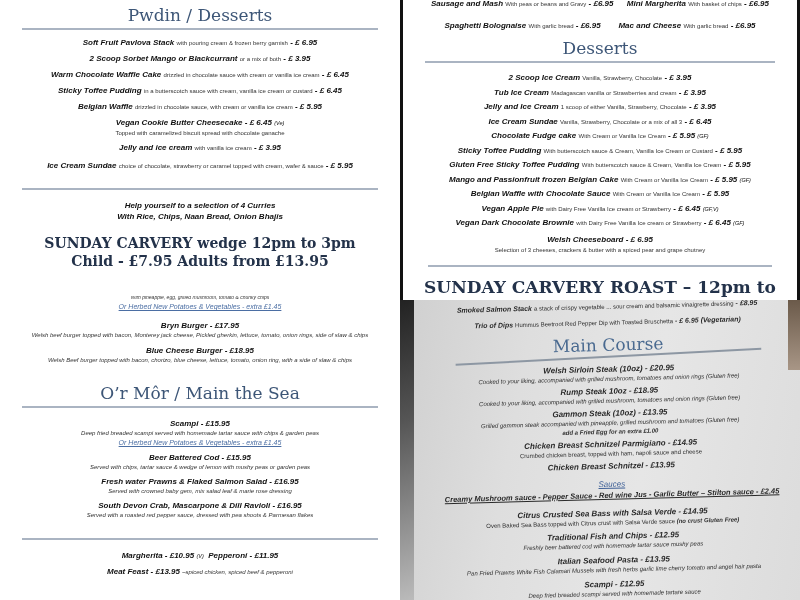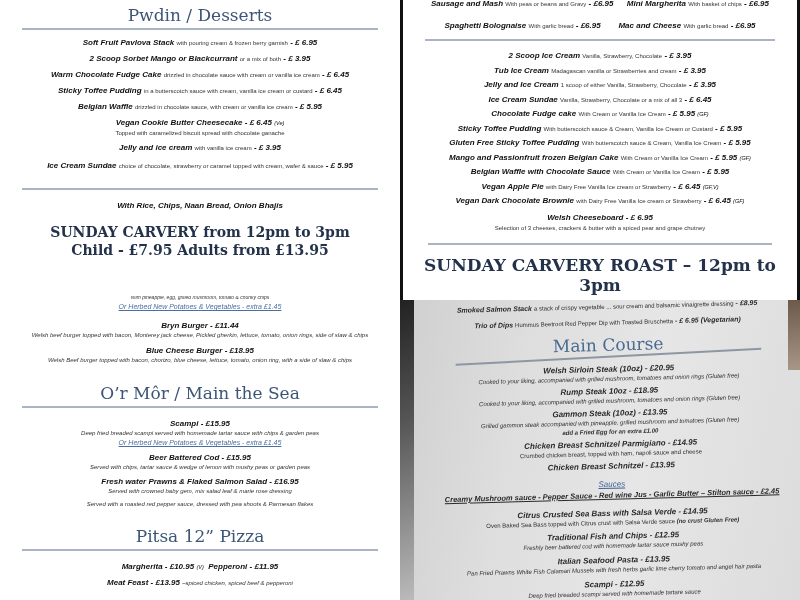--- a/index.html
+++ b/index.html
@@ -42,71 +42,72 @@
 <div class="panel" id="p-tl">
   <div style="height:4px"></div>
   <div class="serif-head section-title">Pwdin / Desserts</div>
   <div class="rule"></div>
   <div style="height:3px"></div>
 
   <div class="item"><span class="name">Soft Fruit Pavlova Stack</span> <span class="desc">with pouring cream &amp; frozen berry garnish</span> <span class="price">- £ 6.95</span></div>
   <div style="height:4px"></div>
   <div class="item"><span class="name">2 Scoop Sorbet Mango or Blackcurrant</span> <span class="desc">or a mix of both</span> <span class="price">- £ 3.95</span></div>
   <div style="height:4px"></div>
-  <div class="item"><span class="name">Warm Chocolate Fudge Cake</span> <span class="desc">drizzled in chocolate sauce with cream or vanilla ice cream</span> <span class="price">- £ 6.45</span></div>
+  <div class="item"><span class="name">Warm Chocolate Waffle Cake</span> <span class="desc">drizzled in chocolate sauce with cream or vanilla ice cream</span> <span class="price">- £ 6.45</span></div>
   <div style="height:4px"></div>
   <div class="item"><span class="name">Sticky Toffee Pudding</span> <span class="desc">in a butterscotch sauce with cream, vanilla ice cream or custard</span> <span class="price">- £ 6.45</span></div>
   <div style="height:4px"></div>
   <div class="item"><span class="name">Belgian Waffle</span> <span class="desc">drizzled in chocolate sauce, with cream or vanilla ice cream</span> <span class="price">- £ 5.95</span></div>
   <div style="height:4px"></div>
   <div class="item"><span class="name">Vegan Cookie Butter Cheesecake - £ 6.45</span> <span class="tag">(Ve)</span></div>
   <div class="subdesc" style="font-style:normal">Topped with caramelized biscuit spread with chocolate ganache</div>
   <div style="height:4px"></div>
   <div class="item"><span class="name">Jelly and ice cream</span> <span class="desc">with vanilla ice cream</span> <span class="price">- £ 3.95</span></div>
   <div style="height:6px"></div>
   <div class="item"><span class="name">Ice Cream Sundae</span> <span class="desc">choice of chocolate, strawberry or caramel topped with cream, wafer &amp; sauce</span> <span class="price">- £ 5.95</span></div>
 
   <div style="height:14px"></div>
   <div class="rule"></div>
   <div style="height:6px"></div>
+  <div class="curry-note">Help yourself to a selection of 4 Curries</div>
   <div class="curry-note">With Rice, Chips, Naan Bread, Onion Bhajis</div>
   <div style="height:12px"></div>
-  <div class="big-banner">SUNDAY CARVERY from 12pm to 3pm</div>
+  <div class="big-banner">SUNDAY CARVERY wedge 12pm to 3pm</div>
   <div class="big-banner">Child - £7.95 Adults from £13.95</div>
 
 </div>
 
 <div class="panel" id="p-bl">
   <div class="subdesc" style="margin-top:-3px;font-size:5px">With pineapple, egg, grilled mushroom, tomato &amp; chunky chips</div>
   <div class="link-line">Or Herbed New Potatoes &amp; Vegetables - extra £1.45</div>
   <div style="height:8px"></div>
-  <div class="centered-item">Bryn Burger - £11.44</div>
+  <div class="centered-item">Bryn Burger - £17.95</div>
   <div class="subdesc">Welsh beef burger topped with bacon, Monterey jack cheese, Pickled gherkin, lettuce, tomato, onion rings, side of slaw &amp; chips</div>
   <div style="height:5px"></div>
   <div class="centered-item">Blue Cheese Burger - £18.95</div>
   <div class="subdesc">Welsh Beef burger topped with bacon, chorizo, blue cheese, lettuce, tomato, onion ring, with a side of slaw &amp; chips</div>
 
   <div style="height:17px"></div>
   <div class="serif-head section-title">O’r Môr / Main the Sea</div>
   <div class="rule"></div>
   <div style="height:6px"></div>
   <div class="centered-item">Scampi - £15.95</div>
   <div class="subdesc">Deep fried breaded scampi served with homemade tartar sauce with chips &amp; garden peas</div>
   <div class="link-line">Or Herbed New Potatoes &amp; Vegetables - extra £1.45</div>
   <div style="height:4px"></div>
   <div class="centered-item">Beer Battered Cod - £15.95</div>
   <div class="subdesc">Served with chips, tartar sauce &amp; wedge of lemon with mushy peas or garden peas</div>
   <div style="height:4px"></div>
   <div class="centered-item">Fresh water Prawns &amp; Flaked Salmon Salad - £16.95</div>
   <div class="subdesc">Served with crowned baby gem, mix salad leaf &amp; marie rose dressing</div>
   <div style="height:4px"></div>
+  <div class="centered-item">South Devon Crab, Mascarpone &amp; Dill Ravioli - £16.95</div>
   <div class="subdesc">Served with a roasted red pepper sauce, dressed with pea shoots &amp; Parmesan flakes</div>
 
   <div style="height:16px"></div>
-  <div class="serif-head section-title">Pitsa 12” Pizza</div>
   <div class="rule"></div>
   <div style="height:6px"></div>
   <div class="item"><span class="name">Margherita - £10.95</span> <span class="tag">(V)</span>&nbsp;&nbsp;<span class="name">Pepperoni - £11.95</span></div>
   <div style="height:4px"></div>
   <div class="item"><span class="name">Meat Feast - £13.95</span> <span class="desc" style="font-style:italic">–spiced chicken, spiced beef &amp; pepperoni</span></div>
 
 </div>
 
 <div class="panel" id="p-tr">
   <div style="height:0px"></div>
@@ -115,20 +116,21 @@
     &nbsp;&nbsp;&nbsp;&nbsp;
     <span class="name">Mini Margherita</span> <span class="desc">With basket of chips</span> <span class="price">- £6.95</span>
   </div>
   <div style="height:10px"></div>
   <div class="item">
     <span class="name">Spaghetti Bolognaise</span> <span class="desc">With garlic bread</span> <span class="price">- £6.95</span>
     &nbsp;&nbsp;&nbsp;&nbsp;&nbsp;&nbsp;
     <span class="name">Mac and Cheese</span> <span class="desc">With garlic bread</span> <span class="price">- £6.95</span>
   </div>
   <div style="height:5px"></div>
+  <div class="serif-head section-title">Desserts</div>
   <div class="rule"></div>
   <div style="height:4px"></div>
 
   <div class="item" style="line-height:14.5px"><span class="name">2 Scoop Ice Cream</span> <span class="desc">Vanilla, Strawberry, Chocolate</span> <span class="price">- £ 3.95</span> <span class="tag"></span></div>
   <div class="item" style="line-height:14.5px"><span class="name">Tub Ice Cream</span> <span class="desc">Madagascan vanilla or  Strawberries and cream</span> <span class="price">- £ 3.95</span> <span class="tag"></span></div>
   <div class="item" style="line-height:14.5px"><span class="name">Jelly and Ice Cream</span> <span class="desc">1 scoop of either Vanilla, Strawberry, Chocolate</span> <span class="price">- £ 3.95</span> <span class="tag"></span></div>
   <div class="item" style="line-height:14.5px"><span class="name">Ice Cream Sundae</span> <span class="desc">Vanilla, Strawberry, Chocolate or a mix of all 3</span> <span class="price">- £ 6.45</span> <span class="tag"></span></div>
   <div class="item" style="line-height:14.5px"><span class="name">Chocolate Fudge cake</span> <span class="desc">With Cream or Vanilla Ice Cream</span> <span class="price">- £ 5.95</span> <span class="tag">(GF)</span></div>
   <div class="item" style="line-height:14.5px"><span class="name">Sticky Toffee Pudding</span> <span class="desc">With butterscotch sauce &amp; Cream, Vanilla Ice Cream or Custard</span> <span class="price">- £ 5.95</span> <span class="tag"></span></div>
   <div class="item" style="line-height:14.5px"><span class="name">Gluten Free Sticky Toffee Pudding</span> <span class="desc">With butterscotch sauce &amp; Cream, Vanilla Ice Cream</span> <span class="price">- £ 5.95</span> <span class="tag"></span></div>

